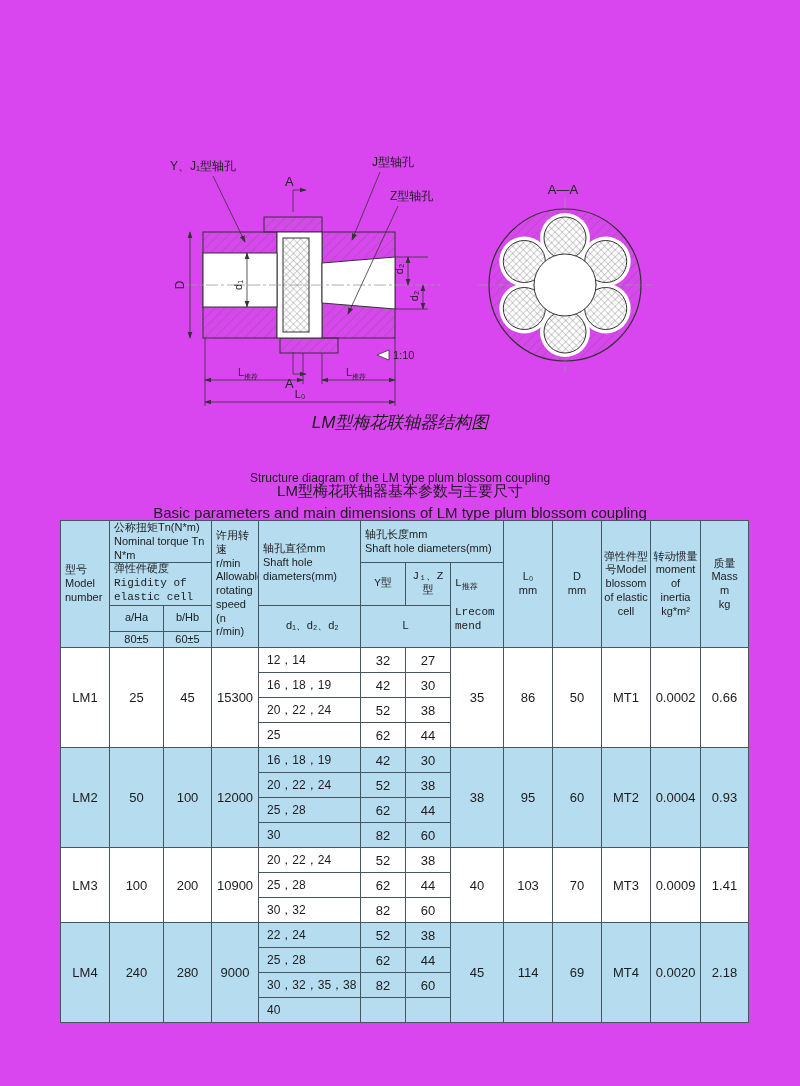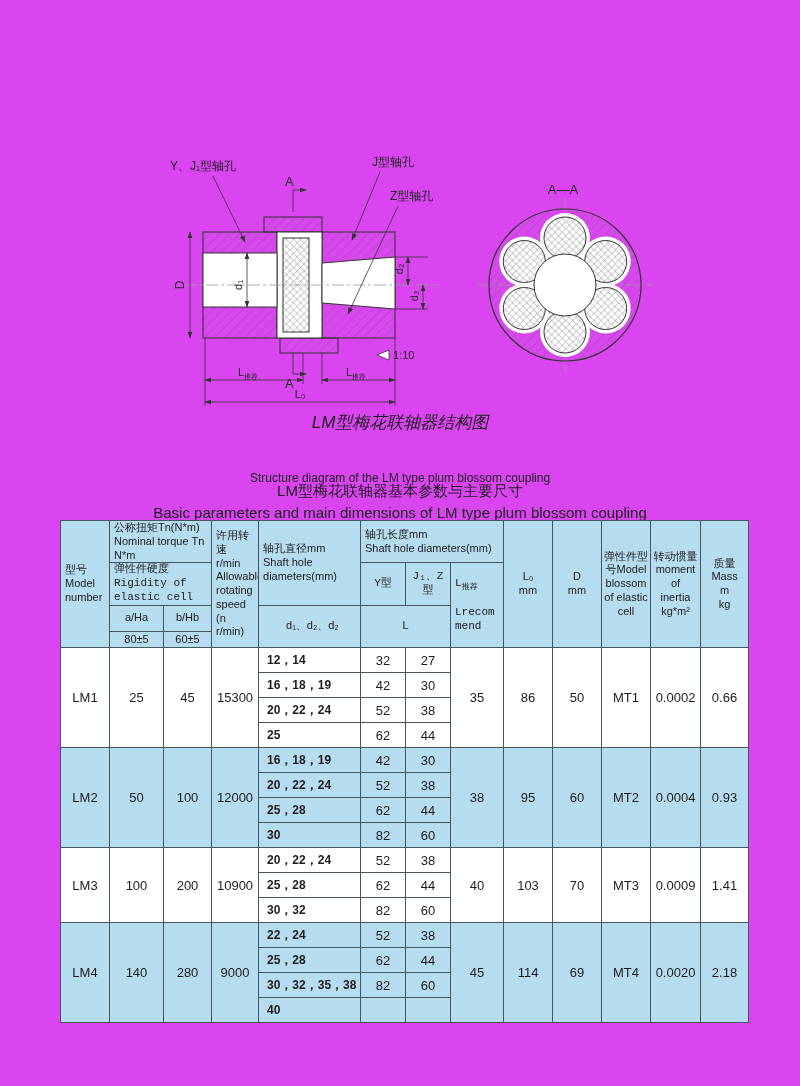--- a/index.html
+++ b/index.html
@@ -14,21 +14,21 @@
   table.spec{position:absolute;left:60px;top:520px;border-collapse:collapse;table-layout:fixed;width:688px;}
   .spec td,.spec th{border:1px solid #45565f;padding:0 2px;overflow:hidden;vertical-align:middle;}
   .spec th{font-weight:normal;font-size:11px;line-height:1.25;white-space:pre-line;background:#b6dcf0;text-align:center;}
   .spec th.la{text-align:left;padding-left:4px;}
   .spec tr.hr1 th{height:38px;}
   .spec tr.hr2 th{height:37px;font-family:Liberation Mono, monospace;}
   .spec tr.hr3 th{height:15px;}
   .spec tr.hr4 th{height:15px;}
   .spec tbody td{height:24px;text-align:center;font-size:13px;background:#fff;}
   .spec tbody tr.blue td{background:#b6dcf0;}
-  .spec td.dcol{text-align:left;padding-left:8px;font-size:12px;white-space:nowrap;font-weight:bold;}
+  .spec td.dcol{text-align:left;padding-left:8px;font-size:12px;white-space:nowrap;}
   .bw{word-break:break-all;}
   .blk{display:block;}
   .cnsub{font-size:8px;}
 </style>
 </head>
 <body>
 
 <div class="page">
 
   <svg width="800" height="300" viewBox="0 0 800 300" style="position:absolute;left:0;top:136px;">
@@ -277,21 +277,21 @@
         <td>44</td>
       </tr>
       <tr>
         <td class="dcol">30，32</td>
         <td>82</td>
         <td>60</td>
       </tr>
 
       <tr class="blue">
         <td rowspan="4">LM4</td>
-        <td rowspan="4">140</td>
+        <td rowspan="4">240</td>
         <td rowspan="4">280</td>
         <td rowspan="4">9000</td>
         <td class="dcol">22，24</td>
         <td>52</td>
         <td>38</td>
         <td rowspan="4">45</td>
         <td rowspan="4">114</td>
         <td rowspan="4">69</td>
         <td rowspan="4">MT4</td>
         <td rowspan="4">0.0020</td>

